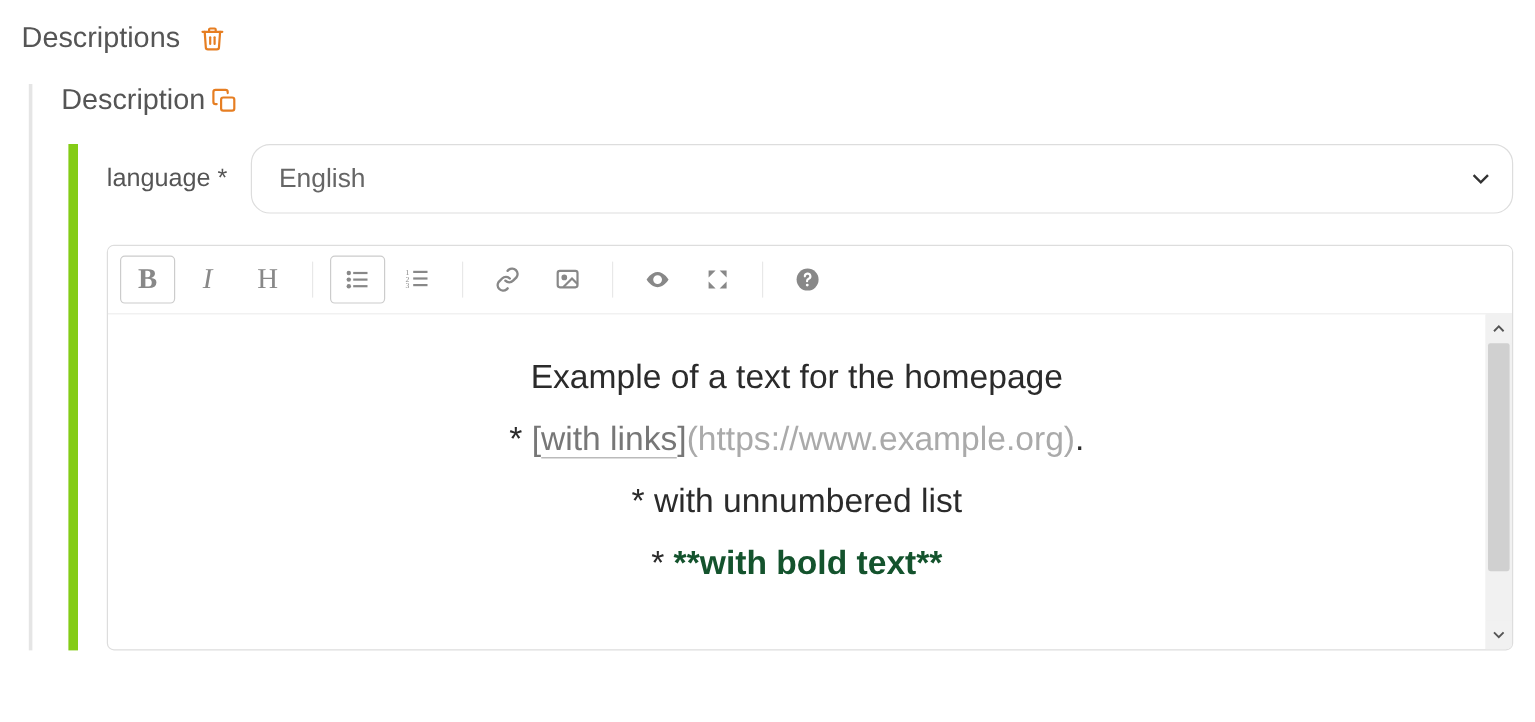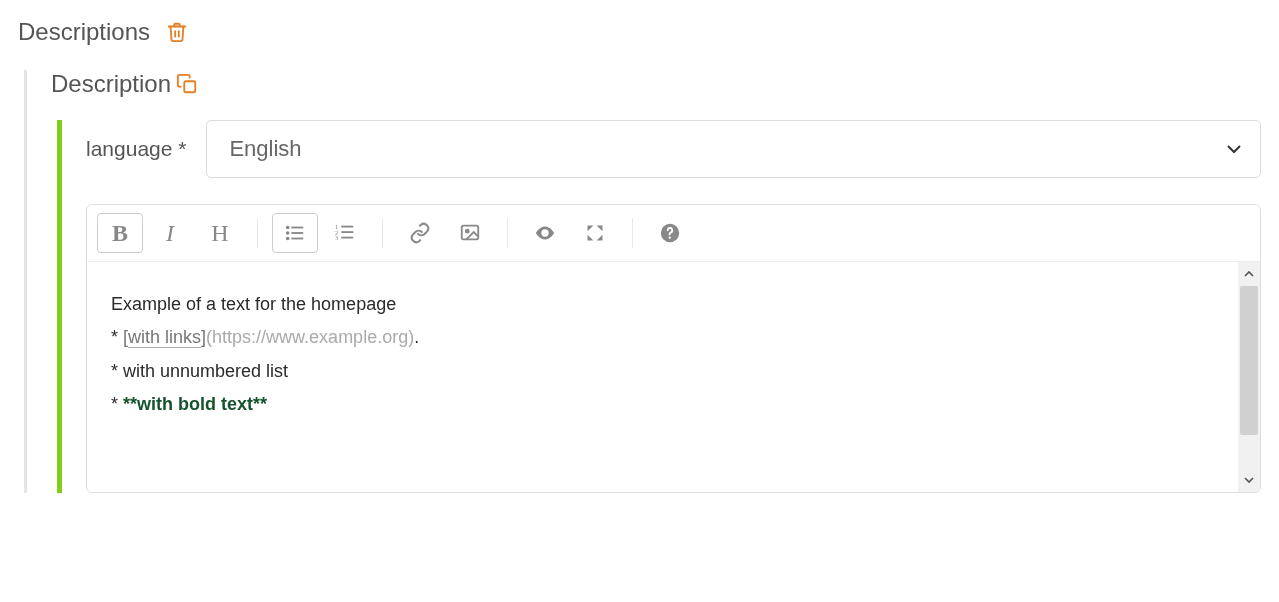--- a/index.html
+++ b/index.html
@@ -39,21 +39,21 @@
     align-items: center;
     gap: 5px;
     margin-bottom: 22px;
   }
   .subsection-header .sub-title {
     font-size: 24px;
     color: #555;
     font-weight: 400;
   }
   .inner {
-    border-left: 5px solid #84cc16;
+    border-left: 8px solid #84cc16;
     padding-left: 24px;
     margin-left: 6px;
   }
   .field-row {
     display: flex;
     align-items: center;
     gap: 20px;
     margin-bottom: 26px;
   }
   .field-label {
@@ -62,21 +62,21 @@
     white-space: nowrap;
   }
   .select-wrap {
     flex: 1;
     position: relative;
   }
   .select {
     width: 100%;
     height: 58px;
     border: 1px solid #ddd;
-    border-radius: 5px;
+    border-radius: 16px;
     background: #fff;
     padding: 0 44px 0 22px;
     font-size: 22px;
     color: #666;
     display: flex;
     align-items: center;
     cursor: pointer;
   }
   .select-caret {
     position: absolute;
@@ -125,23 +125,24 @@
     margin: 0 10px;
   }
   .editor-body {
     position: relative;
     display: flex;
   }
   .editor-content {
     flex: 1;
     padding: 26px 24px 46px 24px;
     min-height: 230px;
-    font-size: 18px;
+    font-size: 28px;
     color: #2b2b2b;
     line-height: 1.85;
+    text-align: center;
   }
   .md-line { white-space: nowrap; }
   .md-link-text {
     color: #777;
     border-bottom: 1px solid #aaa;
   }
   .md-link-url {
     color: #aaa;
   }
   .md-bold {

